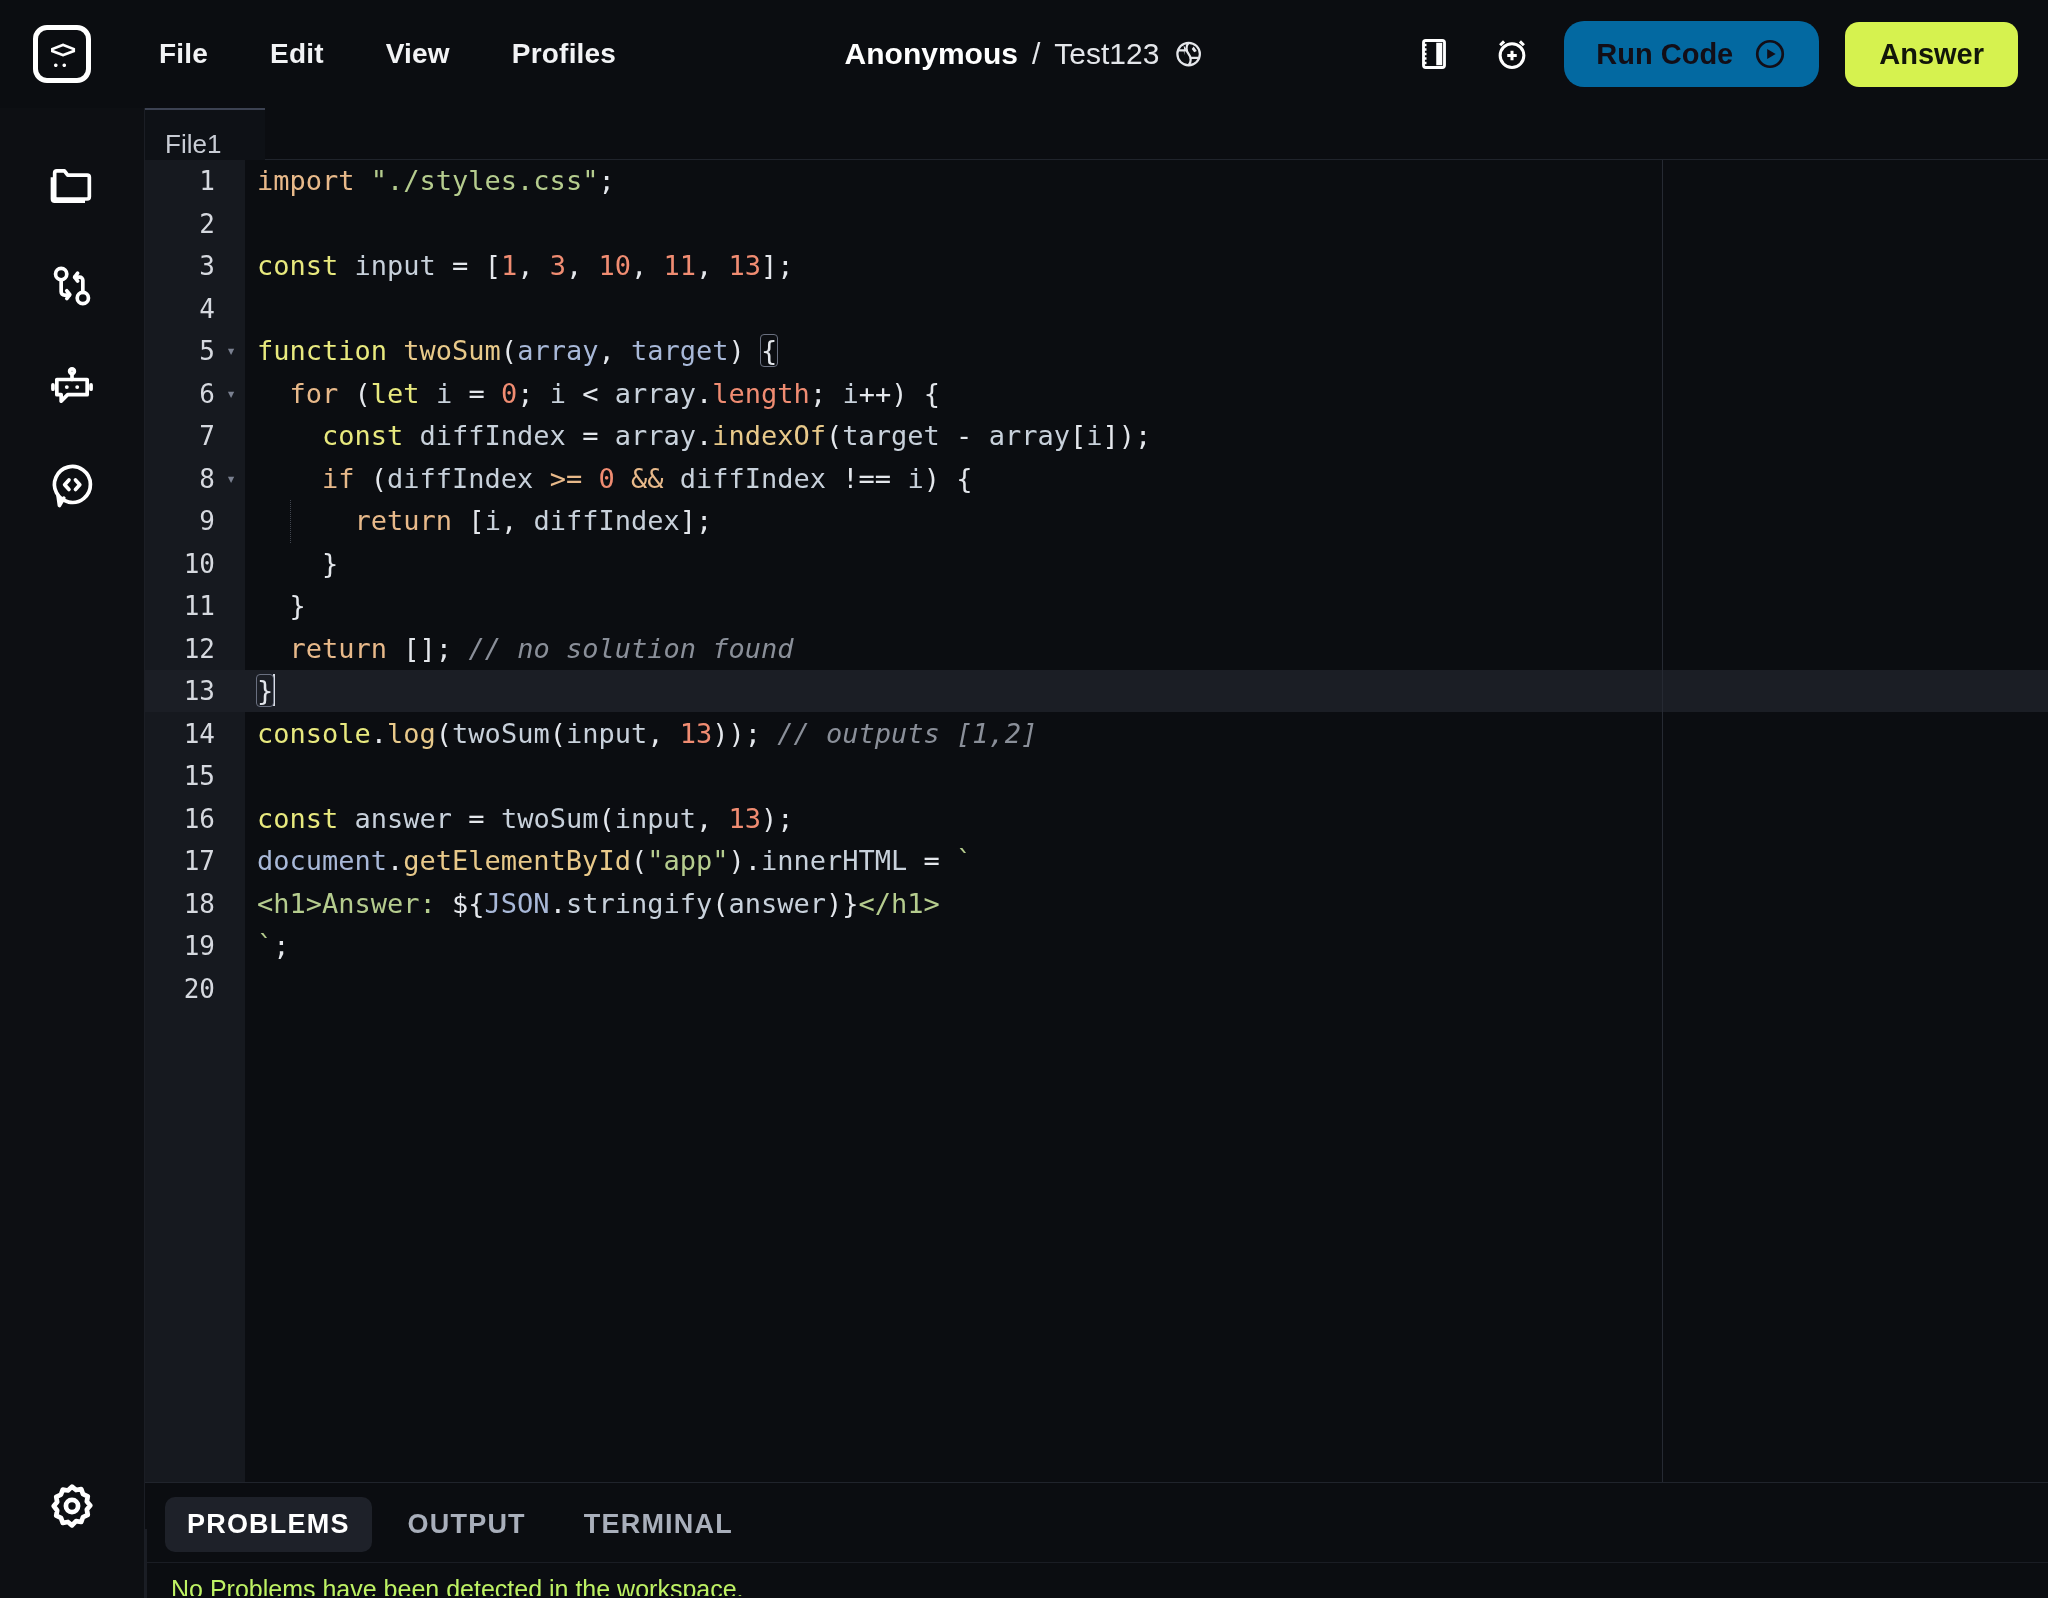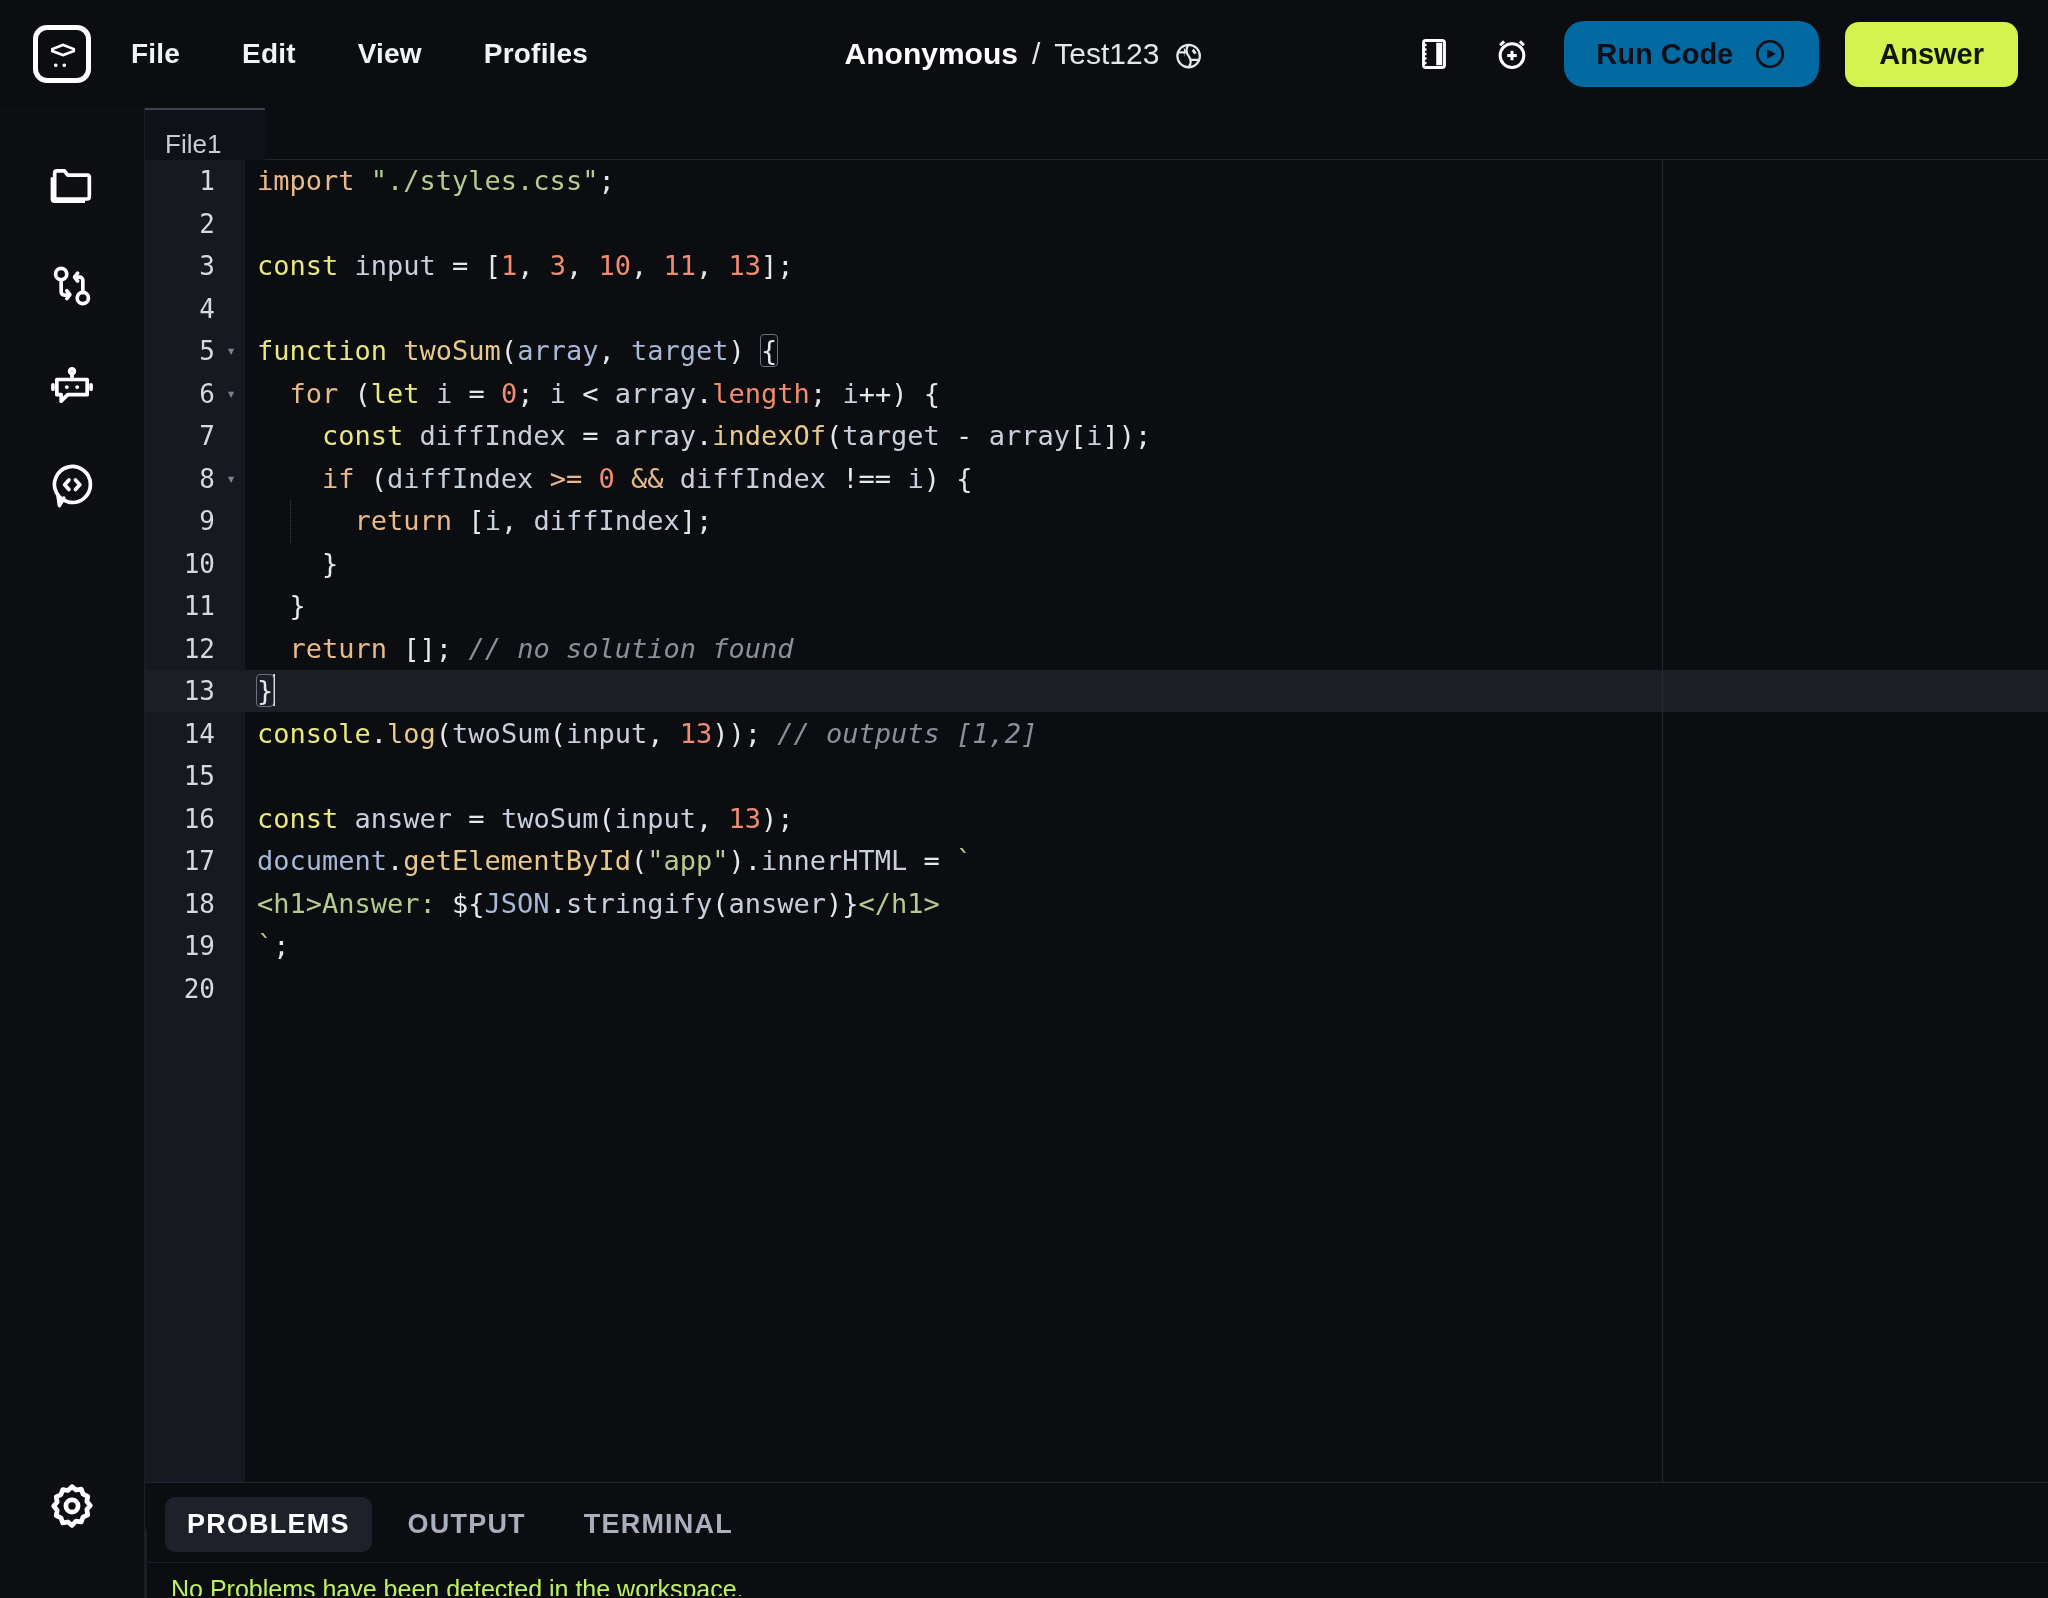--- a/index.html
+++ b/index.html
@@ -23,25 +23,25 @@
     color: #fff; position: relative;
   }
   #logo-box .lg { font-size: 24px; font-weight: 700; line-height: 1; letter-spacing: -2px;
     position: relative; top: -4px; }
   #logo-box .dots { position: absolute; bottom: 6px; left: 0; right: 0; text-align: center;
     font-size: 13px; letter-spacing: 4px; line-height: 1; }
   .menu-item {
     color: #F2F3F5; font-size: 28px; font-weight: 700; letter-spacing: 0.2px;
     padding: 8px 4px; cursor: pointer; white-space: nowrap;
   }
-  #menu { display: flex; align-items: center; gap: 54px; margin-left: 36px; }
+  #menu { display: flex; align-items: center; gap: 54px; margin-left: 64px; }
 
   #center-title {
     position: absolute; left: 50%; transform: translateX(-50%);
-    display: flex; align-items: flex-end; gap: 14px; white-space: nowrap;
+    display: flex; align-items: center; gap: 14px; white-space: nowrap;
   }
   #center-title .owner { color: #FFFFFF; font-size: 30px; font-weight: 700; }
   #center-title .sep  { color: #E4E6EA; font-size: 30px; font-weight: 400; }
   #center-title .proj { color: #E4E6EA; font-size: 30px; font-weight: 400; }
 
   #top-right {
     position: absolute; right: 30px; top: 0; height: 108px;
     display: flex; align-items: center; gap: 26px;
   }
   .icon-btn {

